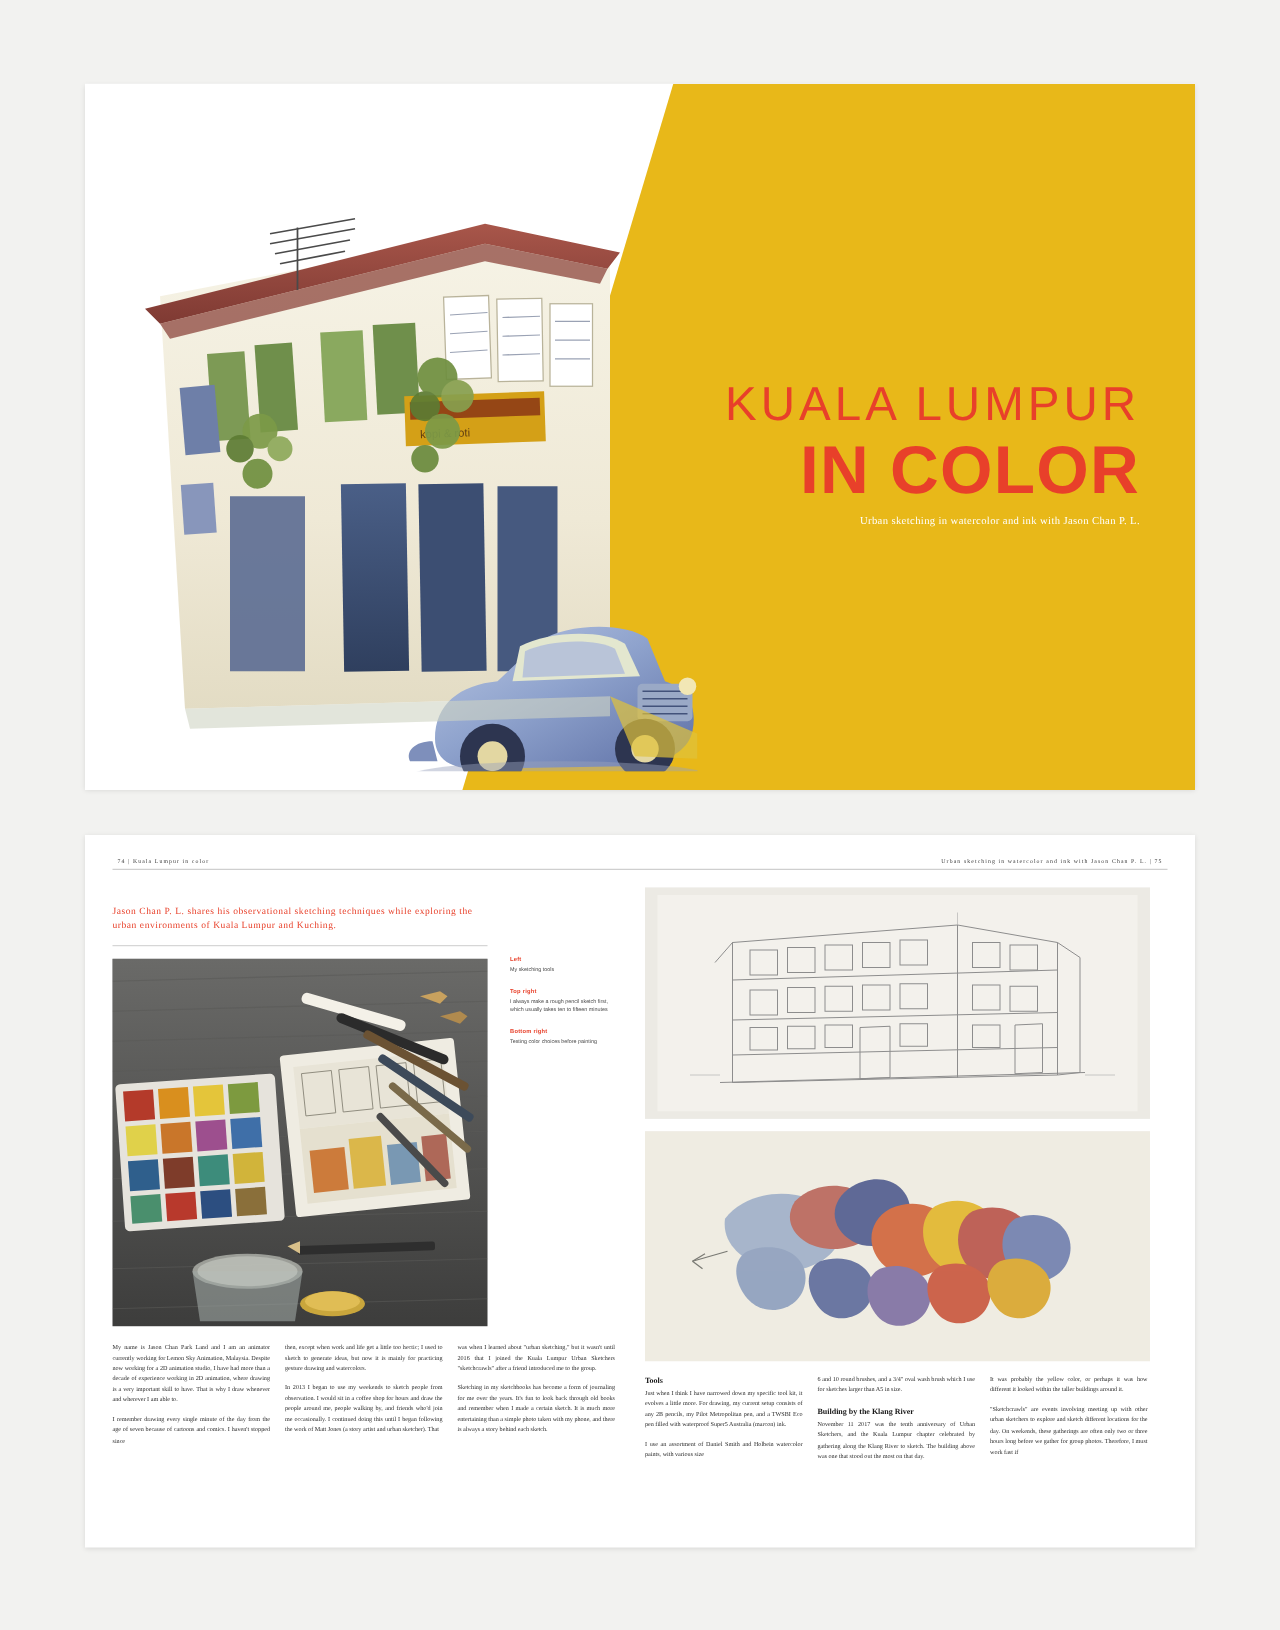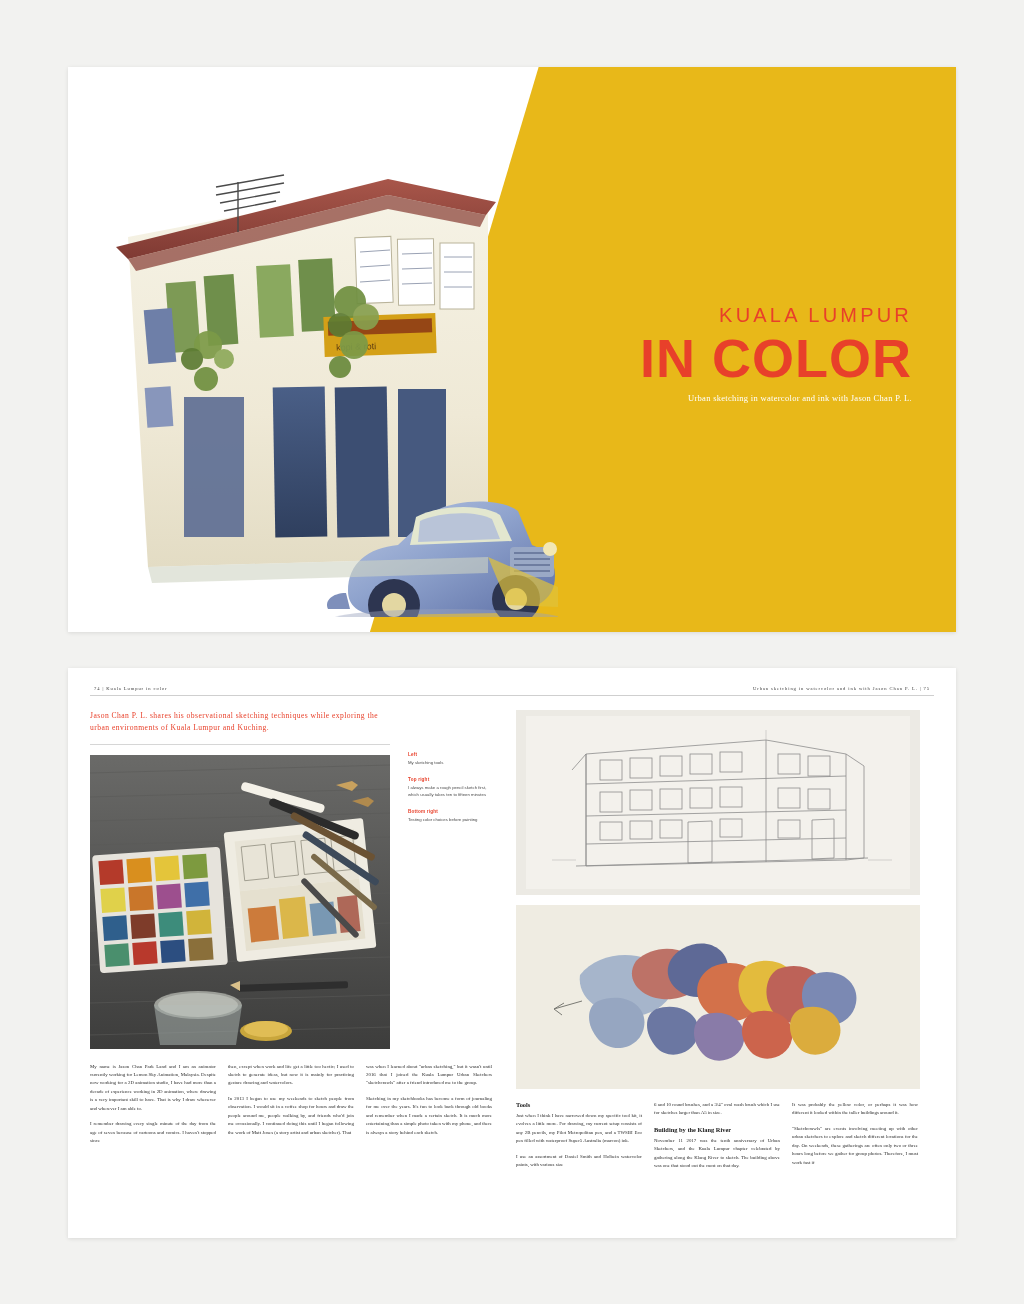--- a/index.html
+++ b/index.html
@@ -26,21 +26,21 @@
     clip-path: polygon(53% 0, 100% 0, 100% 100%, 34% 100%);
   }
   .cover-title-wrap {
     position: absolute;
     right: 44px; top: 238px;
     text-align: right;
     width: 520px;
   }
   .cover-title1 {
     font-family: "Liberation Sans", sans-serif;
-    font-size: 20px;
+    font-size: 38px;
     letter-spacing: 3.2px;
     color: #e8402a;
     font-weight: 400;
     line-height: 1;
   }
   .cover-title2 {
     font-family: "Liberation Sans", sans-serif;
     font-size: 54px;
     letter-spacing: 1px;
     color: #e8402a;
@@ -73,21 +73,21 @@
   .runhead {
     display: flex; justify-content: space-between;
     font-family: "Liberation Serif", serif;
     font-size: 4.6px;
     letter-spacing: 0.9px;
     color: #3a3a3a;
     padding: 0 4px 0 4px;
   }
   .hairline { border-top: 0.5px solid #cfcfcf; margin-top: 4px; }
 
-  .s2-cols { display: flex; gap: 22px; margin-top: 14px; }
+  .s2-cols { display: flex; gap: 22px; margin-top: 14px; align-items: center; }
   .colL { width: 404px; position: relative; }
   .colR { width: 404px; position: relative; }
 
   .lede {
     color: #e8402a;
     font-family: "Liberation Serif", serif;
     font-size: 7.6px;
     line-height: 1.55;
     letter-spacing: 0.45px;
     width: 300px;

